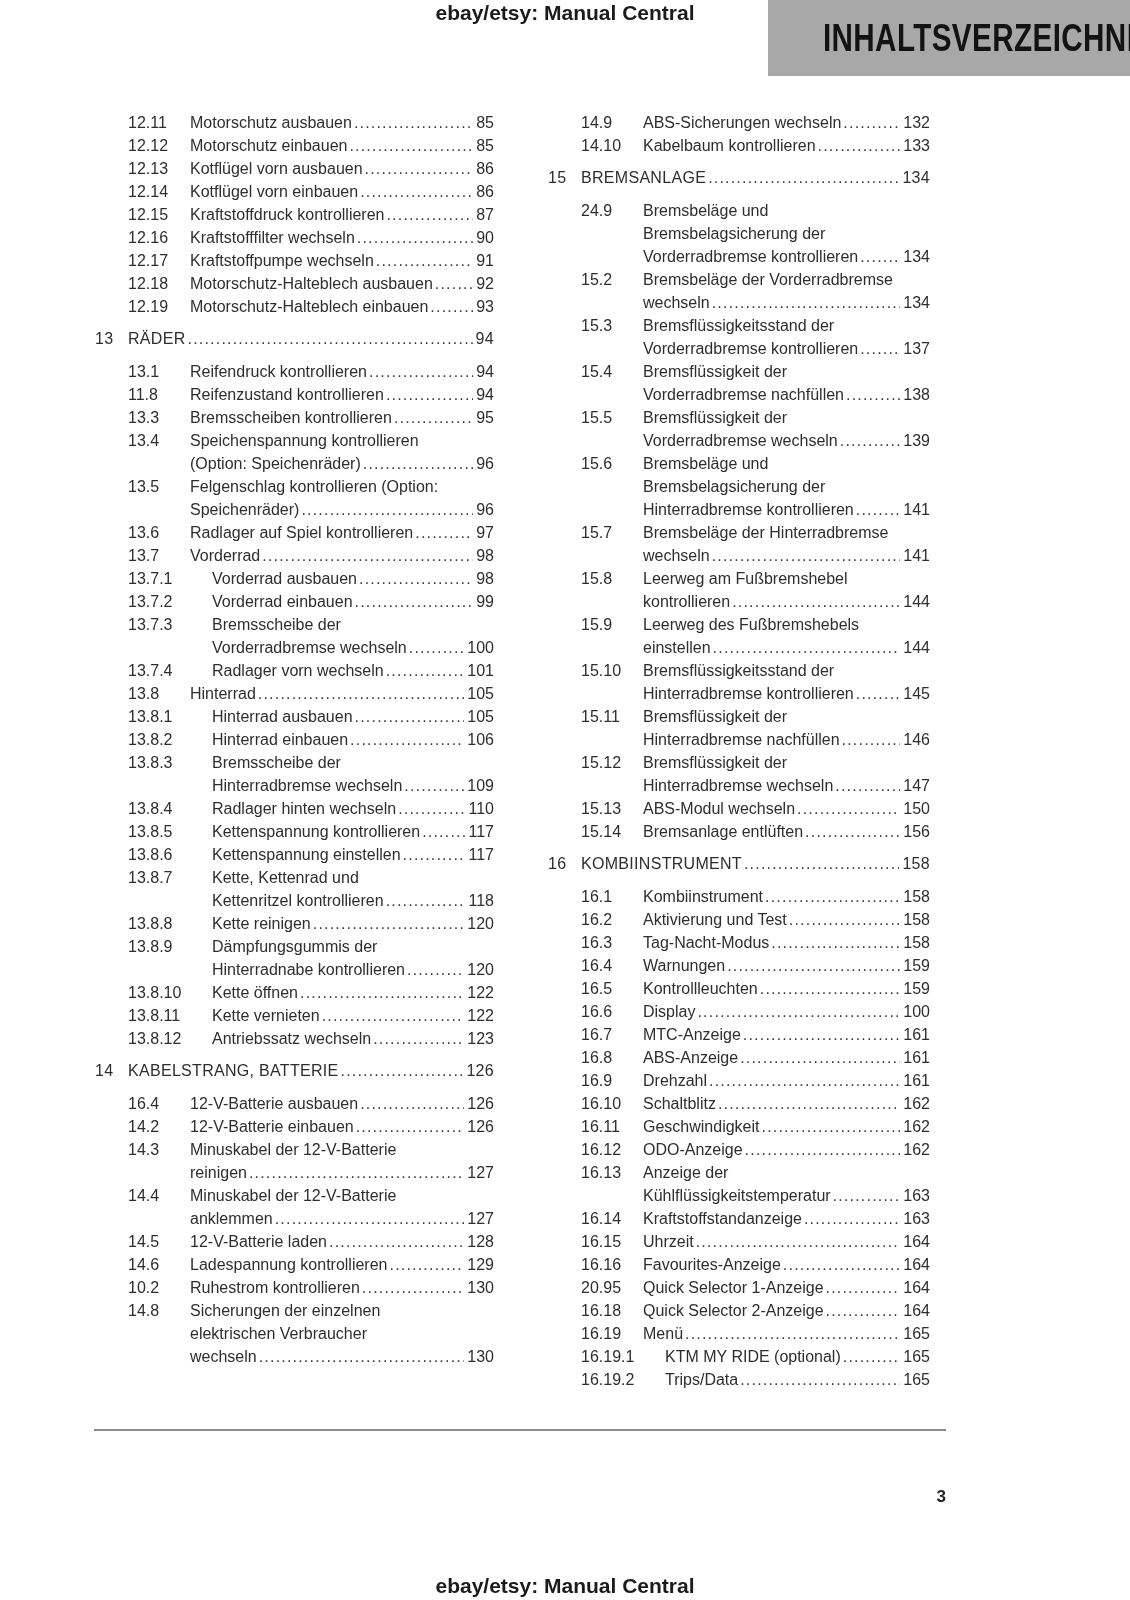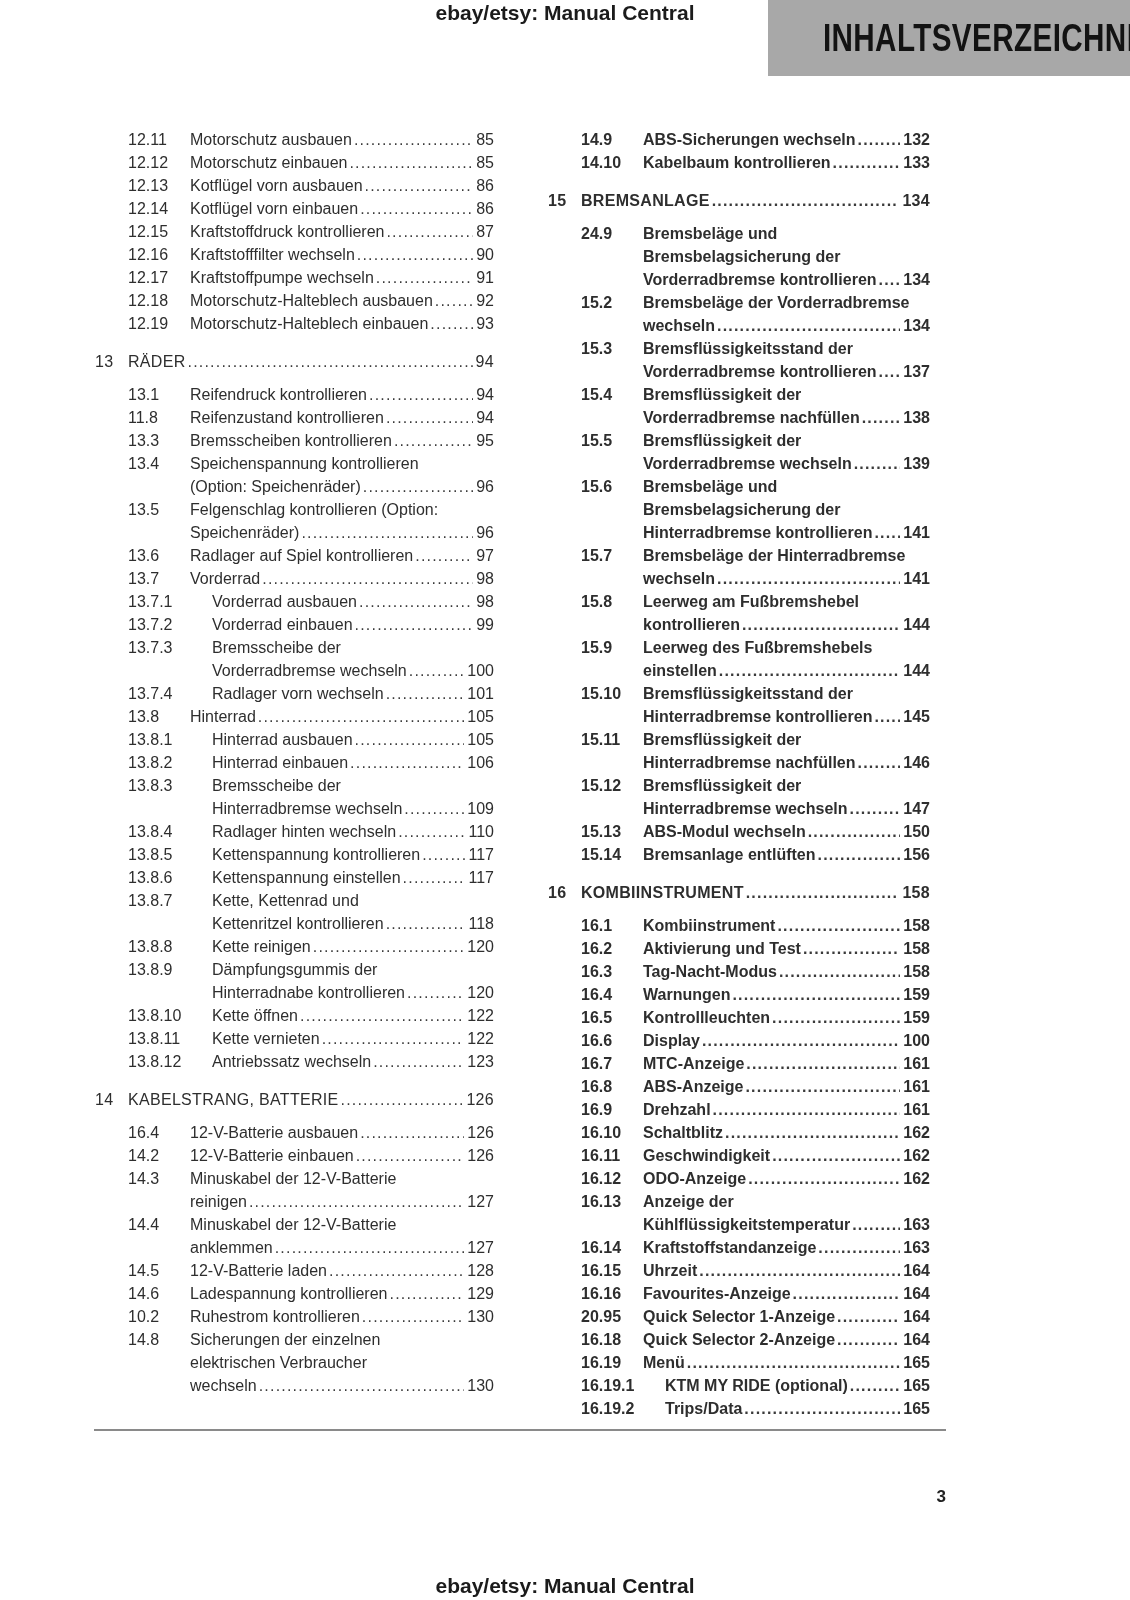--- a/index.html
+++ b/index.html
@@ -26,27 +26,27 @@
     background: #a8a8a8;
   }
   .title-text {
     display: inline-block; white-space: nowrap;
     font-size: 38px; font-weight: 700; color: #131313;
     transform: scaleX(0.78); transform-origin: center;
     letter-spacing: 0.5px;
   }
 
   
-  .toc { position: absolute; top: 128px; left: 95px; display: flex; }
+  .toc { position: absolute; top: 111px; left: 95px; display: flex; }
   .col-left  { width: 399px; }
-  .col-right { width: 382px; margin-left: 54px; font-weight: bold; }
+  .col-right { width: 382px; margin-left: 54px; }
 
   .entry { display: flex; font-size: 16px; line-height: 23px; }
   .entry .num { flex: 0 0 auto; }
-  .entry.chapter { margin-top: 15px; margin-bottom: 10px; letter-spacing: 0.3px; }
+  .entry.chapter { margin-top: 9px; margin-bottom: 10px; letter-spacing: 0.3px; }
   .entry.chapter .num { width: 33px; }
   .entry.section, .entry.subsection { padding-left: 33px; }
   .entry.section .num { width: 62px; }
   .entry.subsection .num { width: 84px; }
 
   .ebody { flex: 1 1 auto; min-width: 0; }
   .eline { white-space: nowrap; }
   .eline.last { display: flex; align-items: baseline; }
   .etext { flex: 0 0 auto; white-space: nowrap; }
   .dots {

